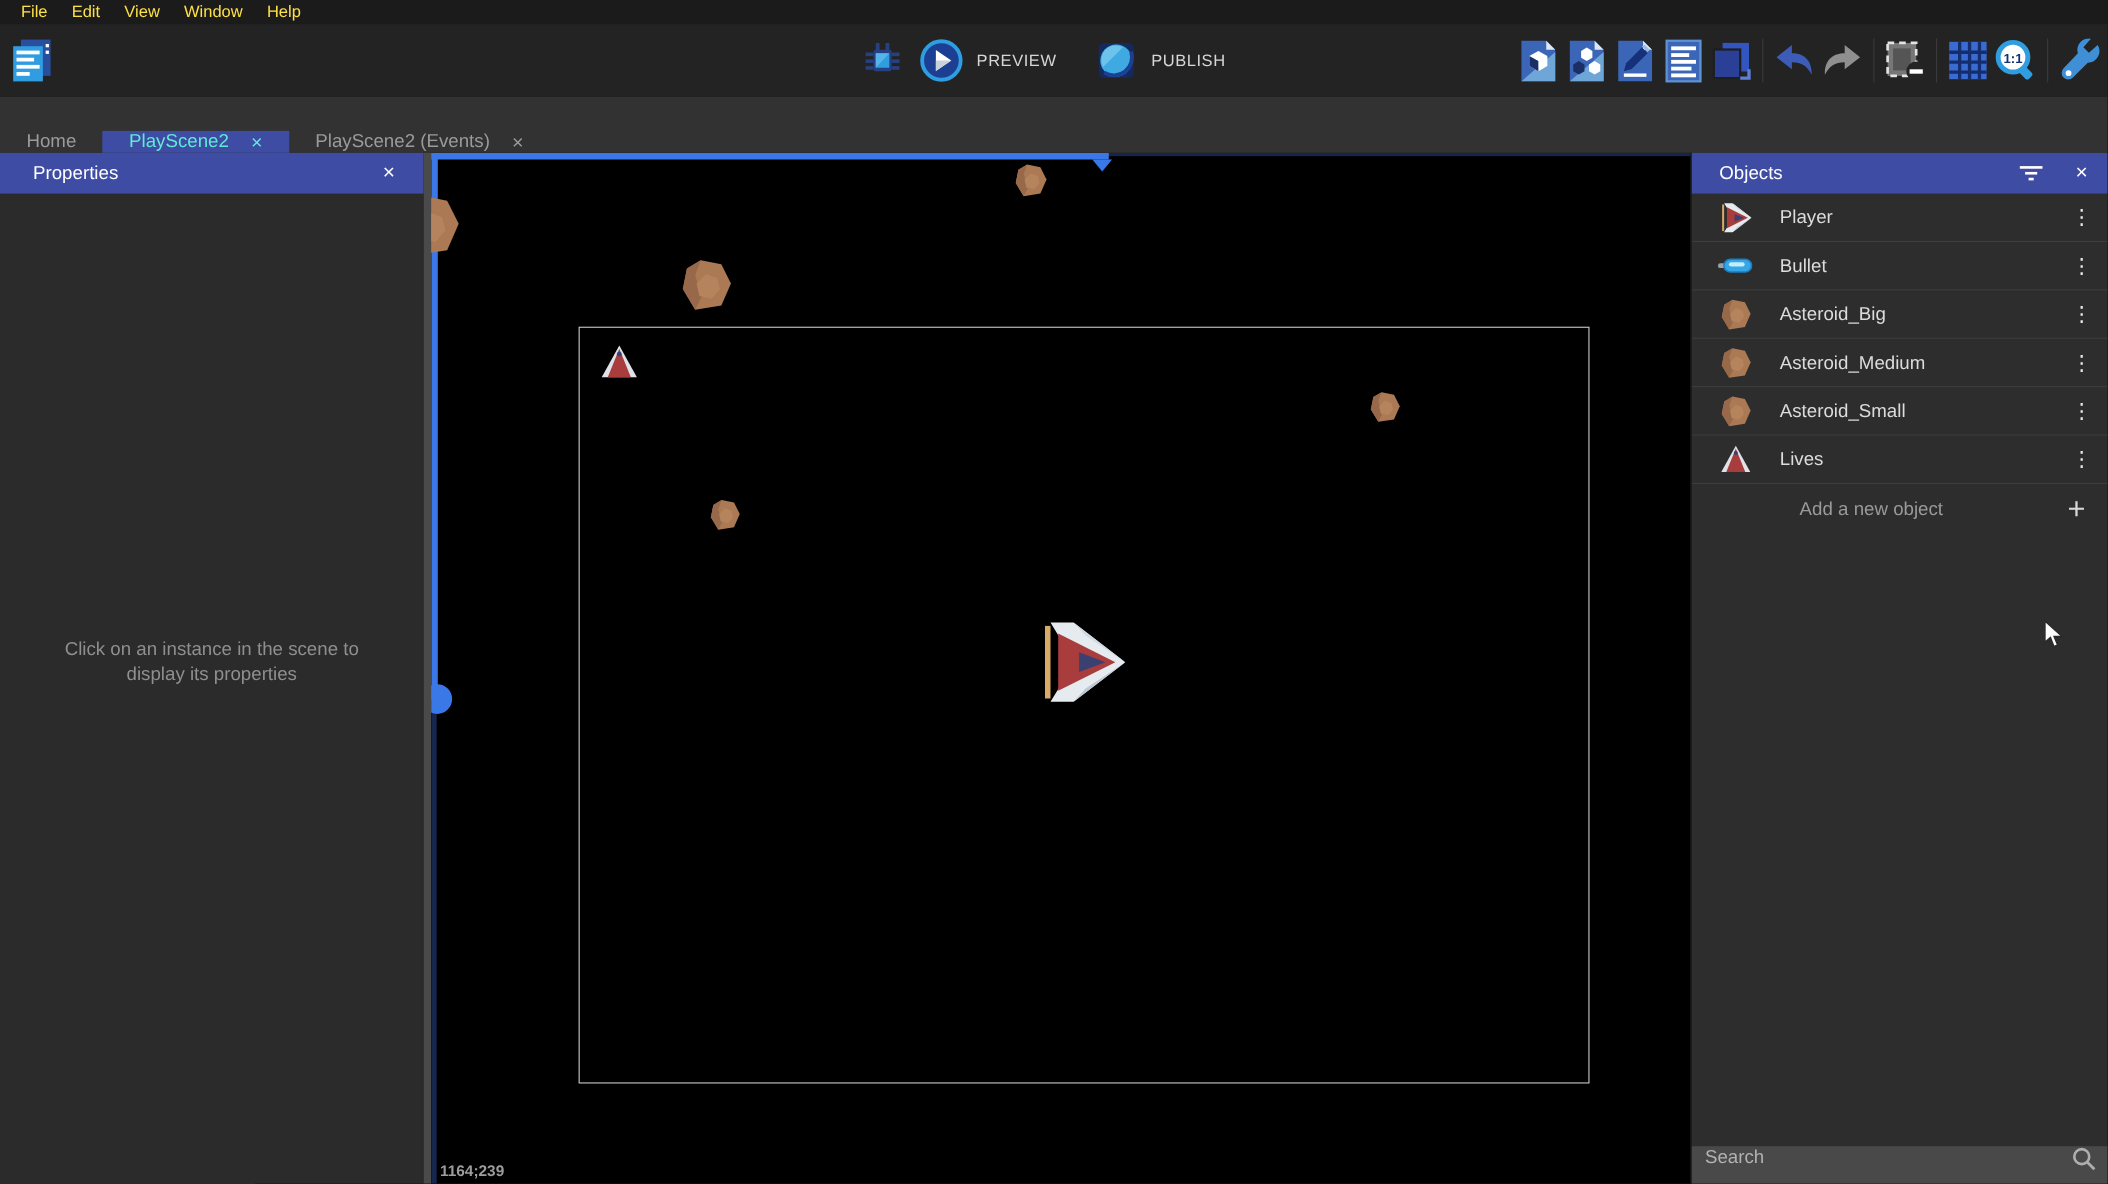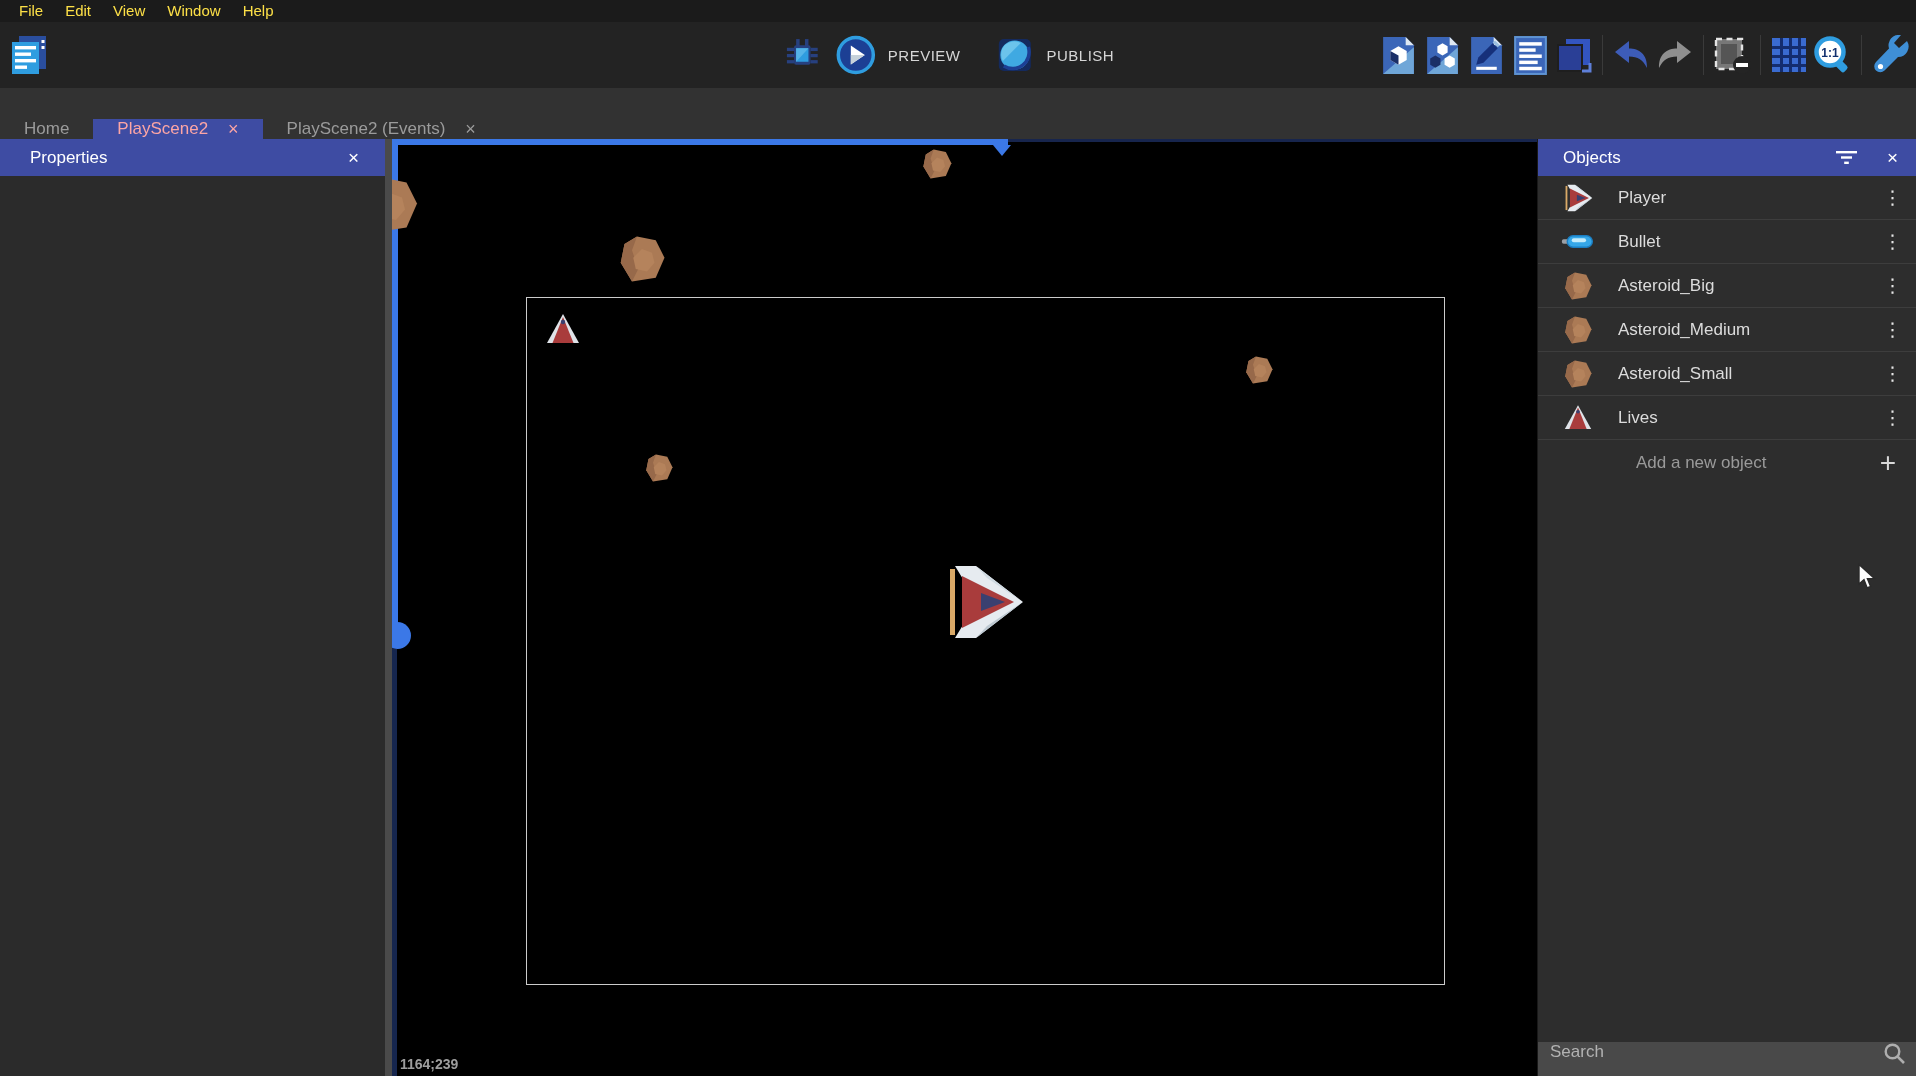--- a/index.html
+++ b/index.html
@@ -15,21 +15,21 @@
   .logo-btn { margin-left:9px; width:40px; height:44px; display:flex; align-items:center; justify-content:center; }
   .toolbar-center { position:absolute; left:50%; transform:translateX(-50%); display:flex; align-items:center; gap:10px; }
   .tb-label { color:#d6d6d6; font-size:15px; letter-spacing:0.5px; margin-right:22px;text-align:right; }
   .tbtn { width:44px; height:46px; display:flex; align-items:center; justify-content:center; }
   .toolbar-right { margin-left:auto; display:flex; align-items:center; padding-right:4px; }
   .tb-sep { width:1px; height:40px; background:#3a3a3a; margin:0 6px; }
 
   
   .tab-bar { height:51px; background:#323232; display:flex; align-items:flex-end; }
   .tab { display:flex; align-items:center; padding:0 24px; font-size:17px; color:#9b9b9b; gap:20px; }
-  .tab.active { background:#3e4ca3; color:#fca5a5; }
+  .tab.active { background:#3e4ca3; color:#5eead4; }
   .tab-close { font-size:18px; line-height:1; }
 
   
   .content { display:flex; height:941px; }
 
   
   .properties-panel { width:385px; background:#2b2b2b; position:relative; flex:none; }
   .panel-header { height:37px; background:#3e4ca3; display:flex; align-items:center; color:#fff; font-size:17px; }
   .properties-panel .panel-header { padding:0 26px 0 30px; }
   .panel-title { flex:1; }
@@ -242,20 +242,21 @@
     </div>
   </div>
 
 <div class="content">
 
   <div class="properties-panel">
     <div class="panel-header">
       <span class="panel-title">Properties</span>
       <span class="panel-close">×</span>
     </div>
+    <div class="empty-msg">Click on an instance in the scene to display its properties</div>
   </div>
 
   <div class="v-divider"></div>
 
   <div class="scene-canvas" id="sceneCanvas">
     <div class="scene-top-navy"></div>
     <div class="game-frame"></div>
     <div class="scene-top-line"></div>
     <div class="scene-top-handle"></div>
     <div class="scene-left-line"></div>

